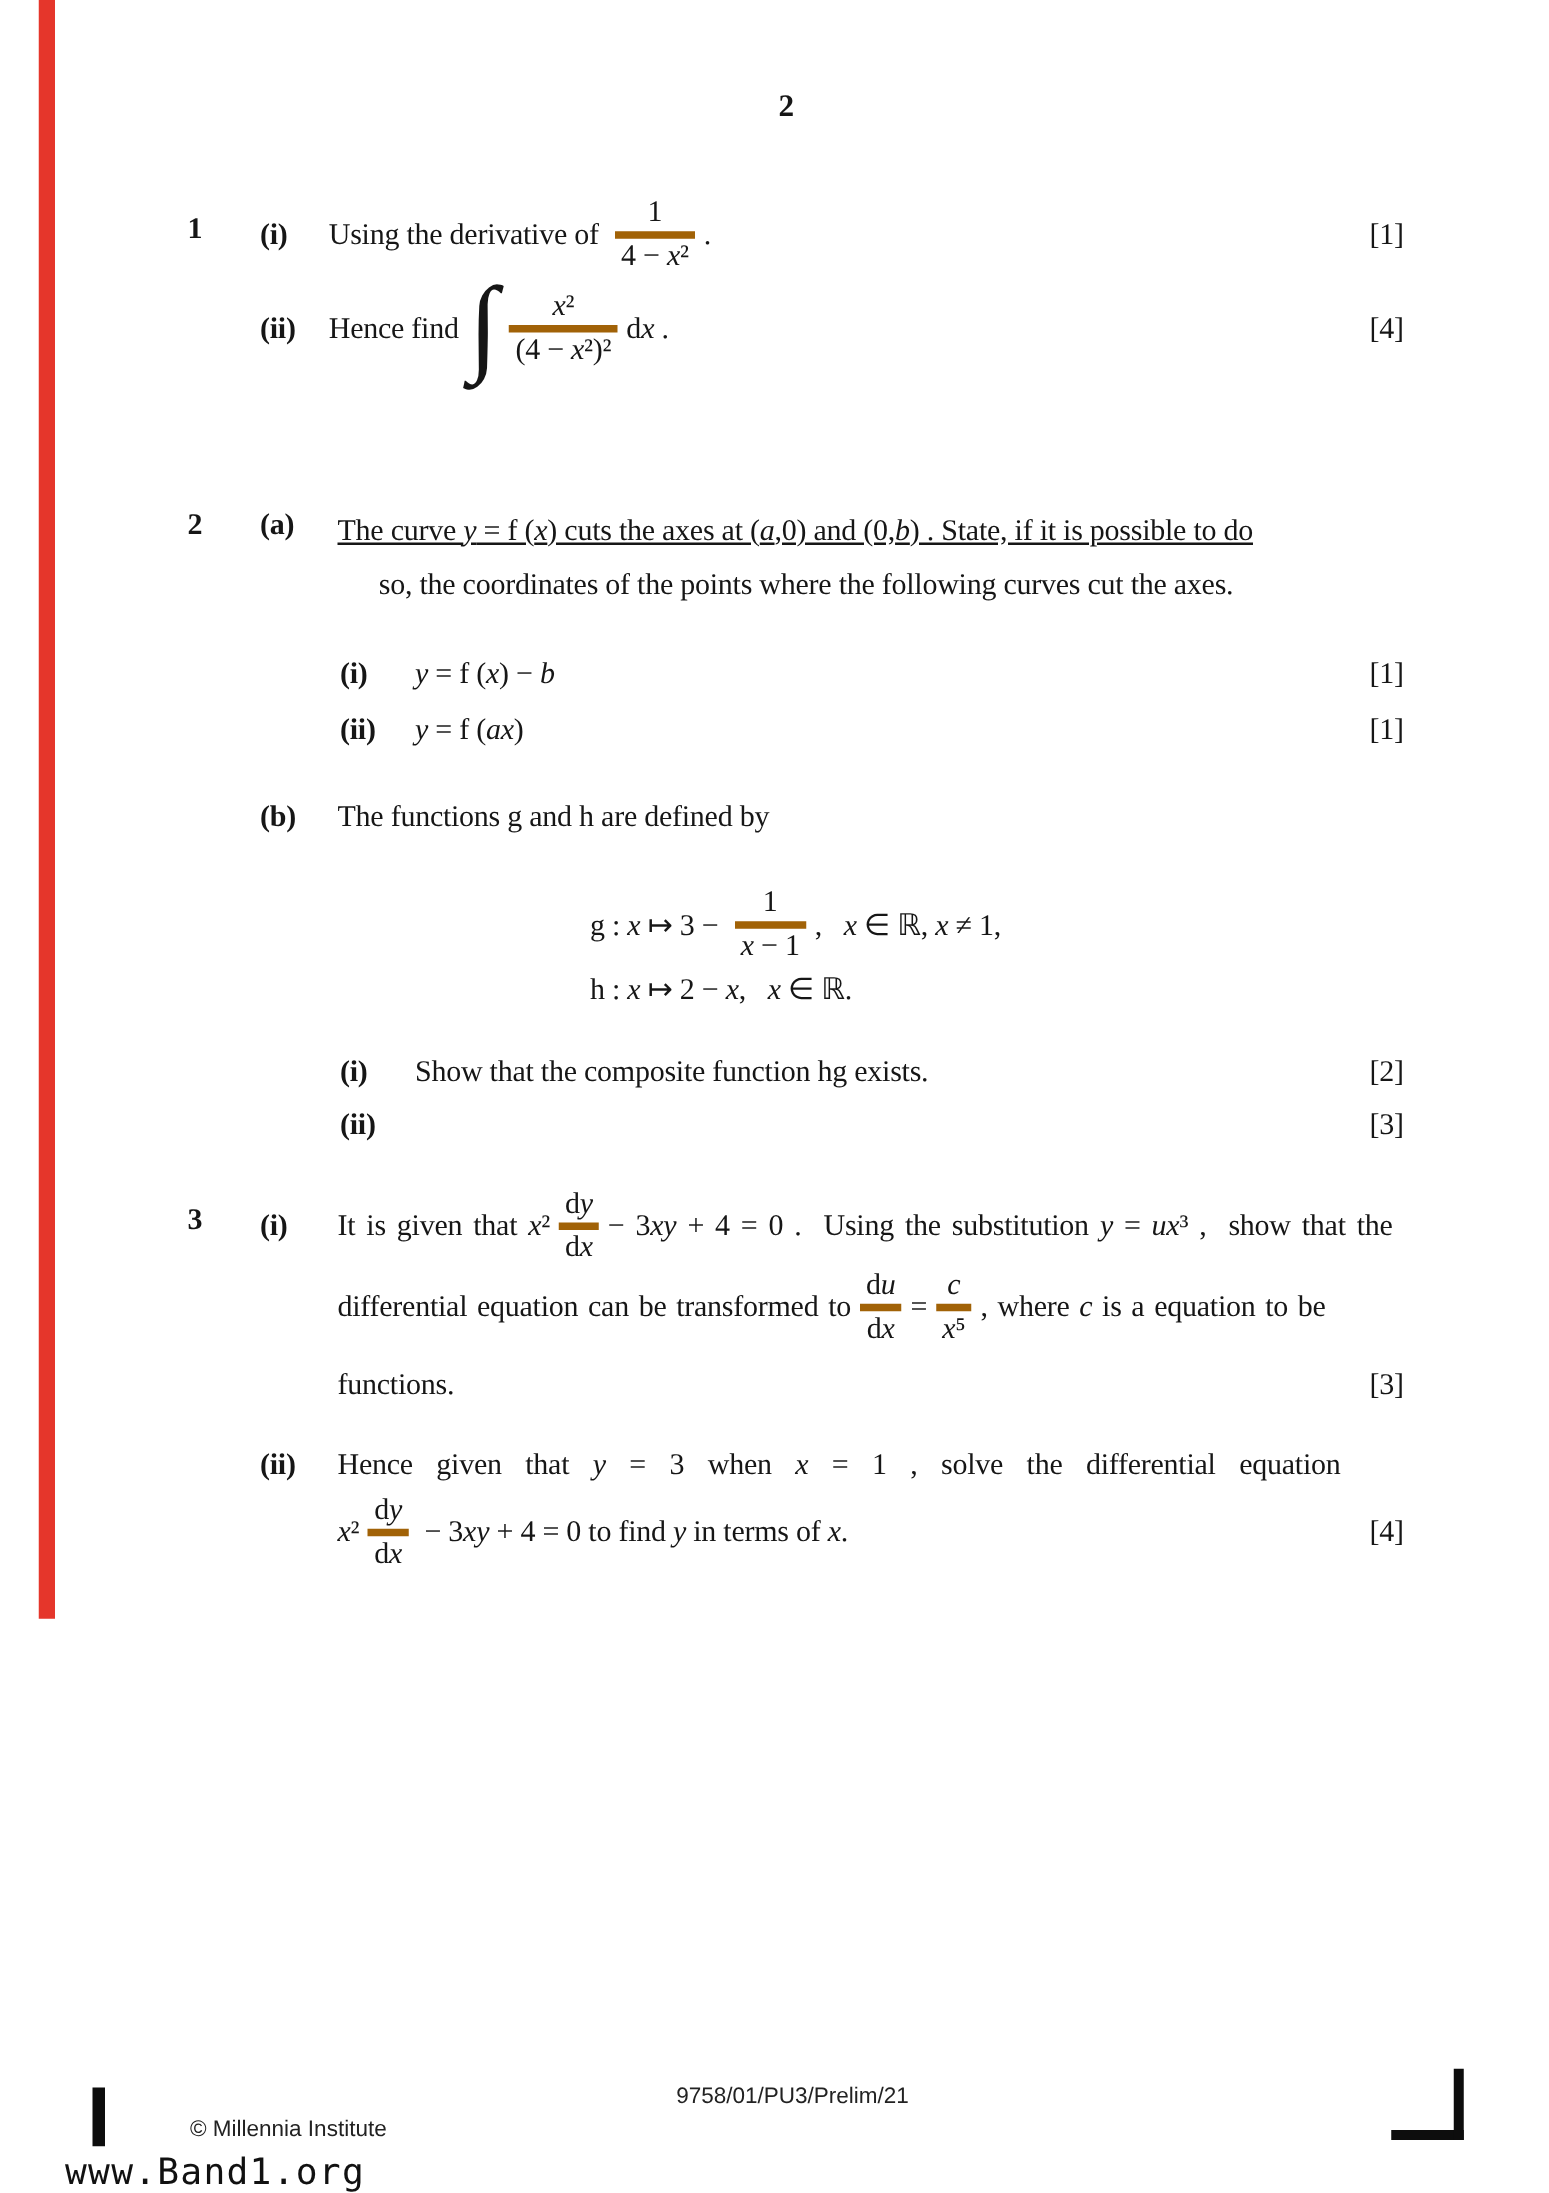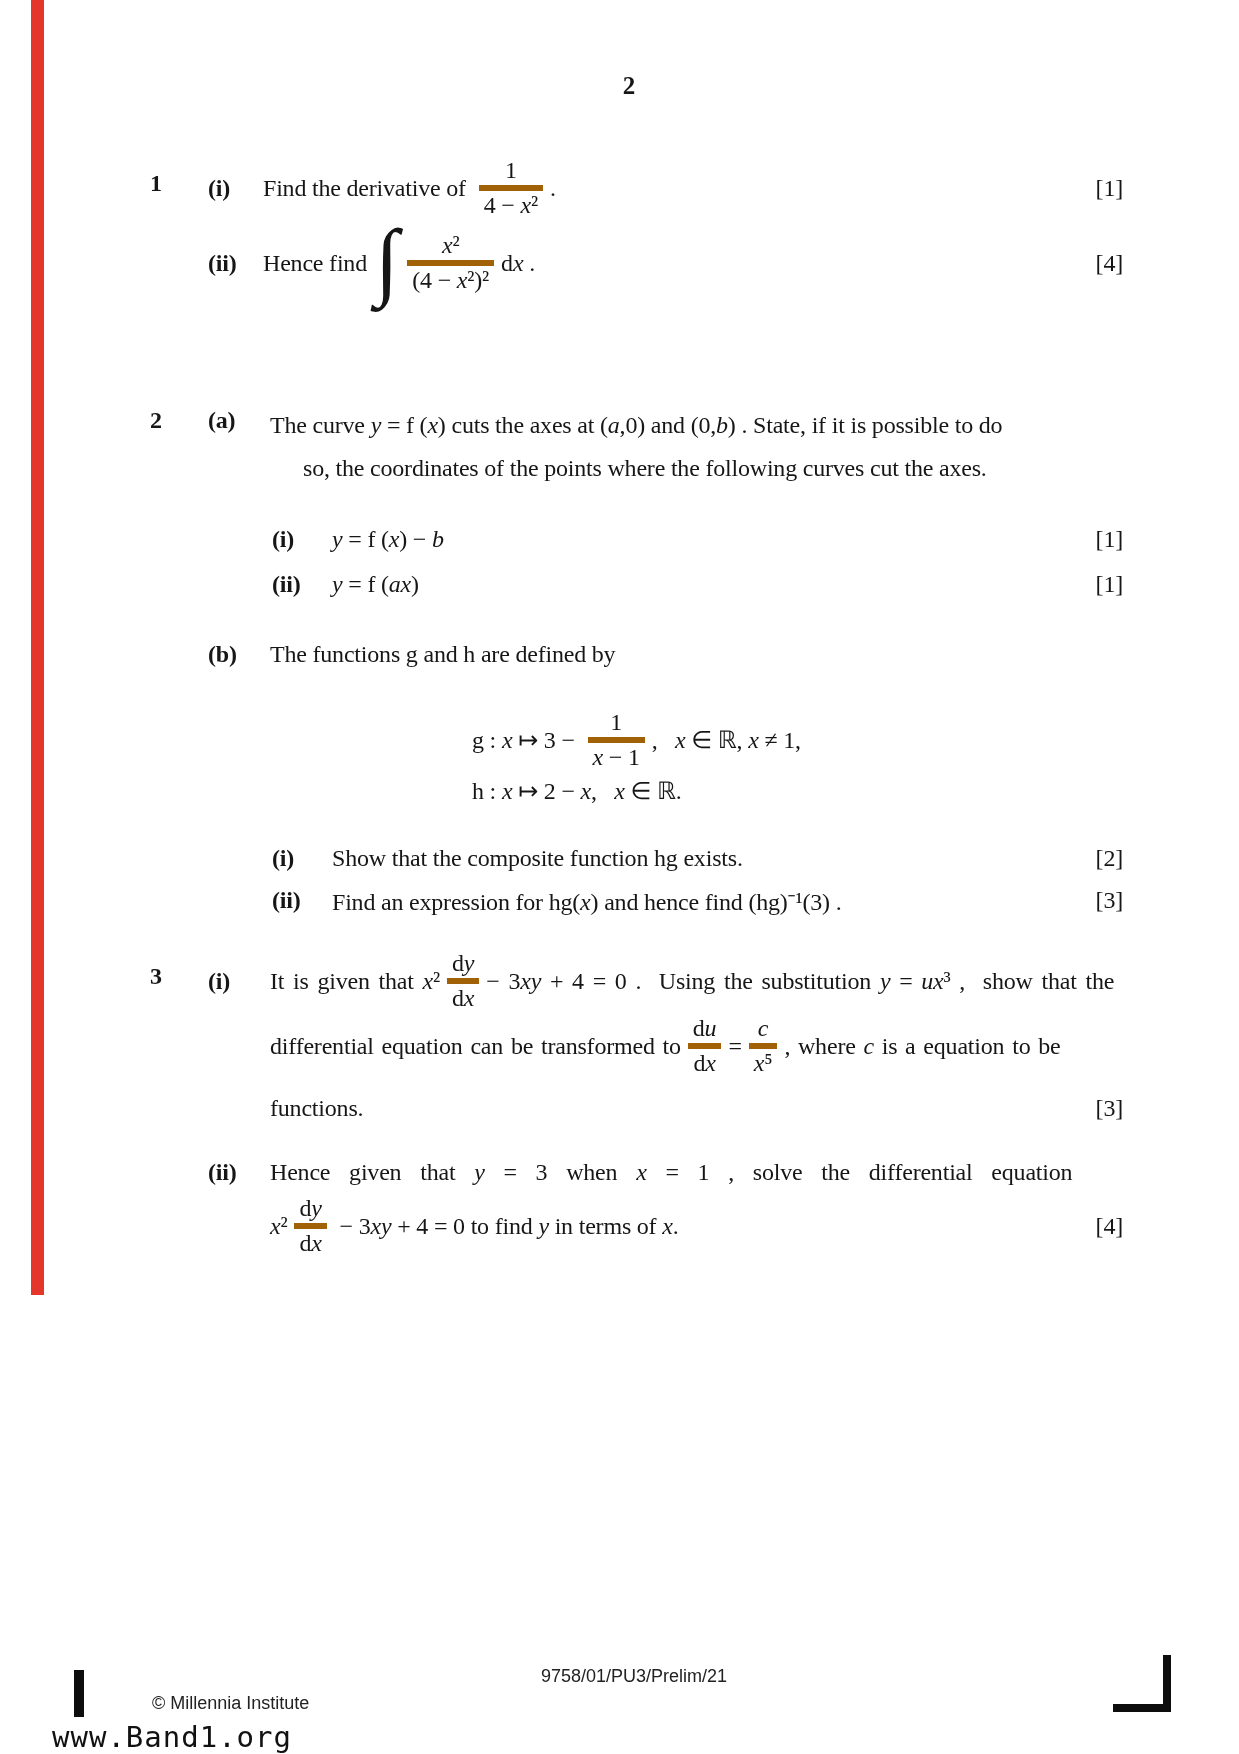--- a/index.html
+++ b/index.html
@@ -33,21 +33,21 @@
 <div class="page">
 
   <div class="red-bar"></div>
 
   <div class="page-num">2</div>
 
   <div class="qnum" style="top:170px;">1</div>
 
   <div class="row" style="left:208px;top:150px;width:915px;height:76px;">
     <span class="plabel w55">(i)</span>
-    <span class="seg"><span>Find the derivative of </span></span>
+    <span class="seg"><span>Using the derivative of </span></span>
     <span class="frac">
       <span class="num"><span>1</span></span>
       <span class="den"><span>4 − </span><span class="mi">x</span><span>²</span></span>
     </span>
     <span class="seg"><span>.</span></span>
     <span class="marks">[1]</span>
   </div>
 
   <div class="row" style="left:208px;top:205px;width:915px;height:116px;">
     <span class="plabel w55">(ii)</span>
@@ -57,21 +57,21 @@
       <span class="num"><span class="mi">x</span><span>²</span></span>
       <span class="den"><span>(4 − </span><span class="mi">x</span><span>²)²</span></span>
     </span>
     <span class="seg"><span>d</span><span class="mi">x</span><span> .</span></span>
     <span class="marks">[4]</span>
   </div>
 
   <div class="qnum" style="top:407px;">2</div>
   <div class="qnum" style="left:208px;top:407px;">(a)</div>
 
-  <div class="row" style="left:270px;top:407px;width:853px;height:36px;">
+  <div class="row" style="left:270px;top:407px;width:853px;height:36px;text-decoration:underline;">
     <span class="seg"><span>The curve </span><span class="mi">y</span><span> = f (</span><span class="mi">x</span><span>) cuts the axes at (</span><span class="mi">a</span><span>,0) and (0,</span><span class="mi">b</span><span>) . State, if it is possible to do</span></span>
   </div>
   <div class="row" style="left:270px;top:450px;width:853px;height:36px;margin-left:33px;">
     <span class="seg"><span>so, the coordinates of the points where the following curves cut the axes.</span></span>
   </div>
 
   <div class="row" style="left:272px;top:521px;width:851px;height:36px;">
     <span class="plabel w60">(i)</span>
     <span class="seg"><span class="mi">y</span><span> = f (</span><span class="mi">x</span><span>) − </span><span class="mi">b</span></span>
     <span class="marks">[1]</span>
@@ -102,21 +102,20 @@
   </div>
 
   <div class="row" style="left:272px;top:840px;width:851px;height:36px;">
     <span class="plabel w60">(i)</span>
     <span class="seg"><span>Show that the composite function hg exists.</span></span>
     <span class="marks">[2]</span>
   </div>
 
   <div class="row" style="left:272px;top:880px;width:851px;height:40px;">
     <span class="plabel w60">(ii)</span>
-    <span class="seg"><span>Find an expression for hg(</span><span class="mi">x</span><span>) and hence find (hg)⁻¹(3) .</span></span>
     <span class="marks">[3]</span>
   </div>
 
   <div class="qnum" style="top:963px;">3</div>
 
   <div class="row ws3" style="left:208px;top:947px;width:915px;height:68px;">
     <span class="plabel w62">(i)</span>
     <span class="seg"><span>It is given that </span><span class="mi">x</span><span>²</span></span>
     <span class="frac">
       <span class="num"><span>d</span><span class="mi">y</span></span>

